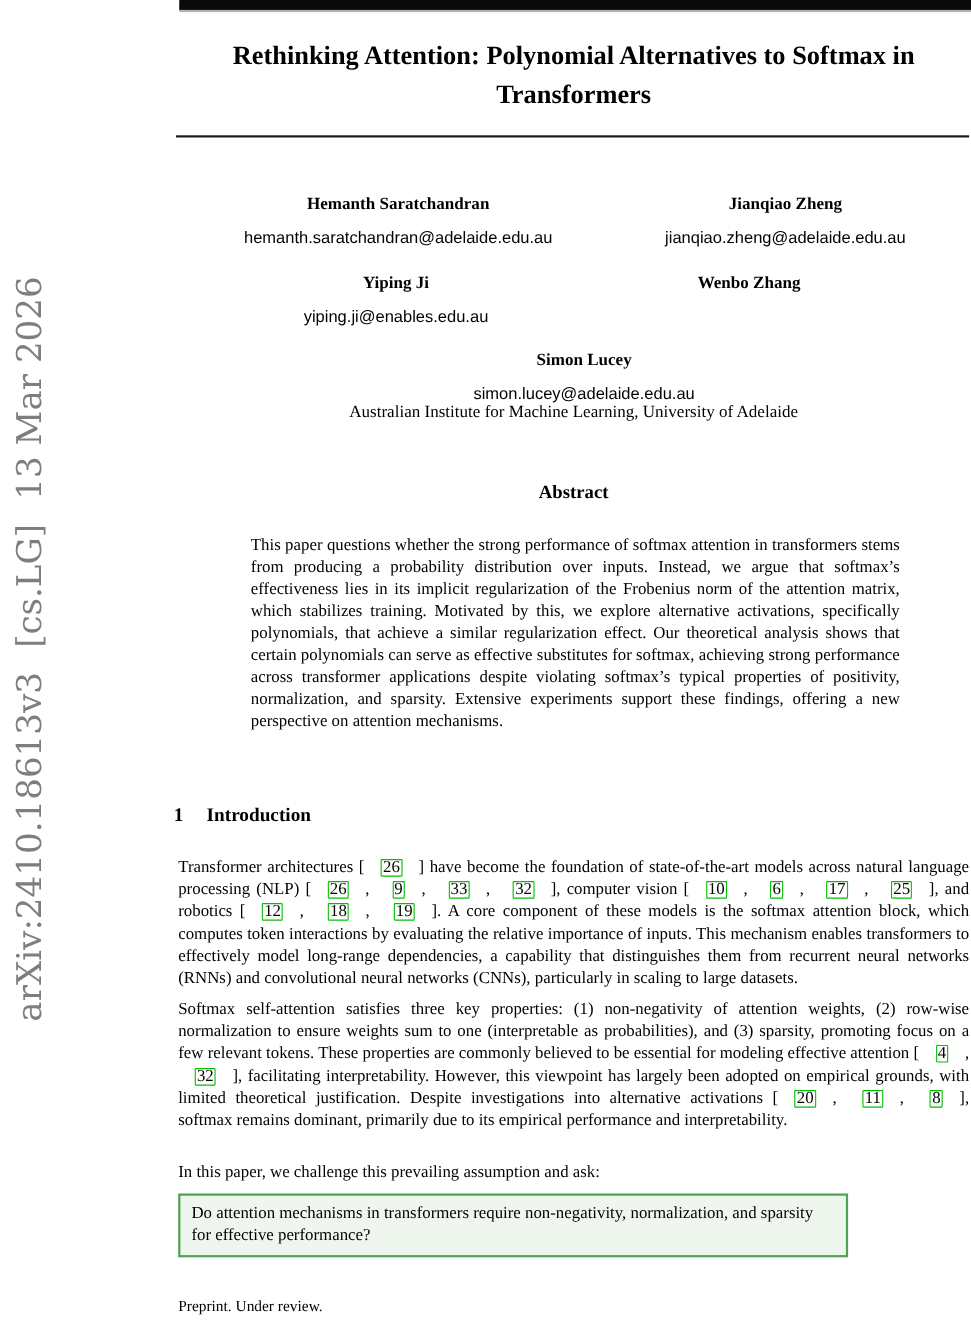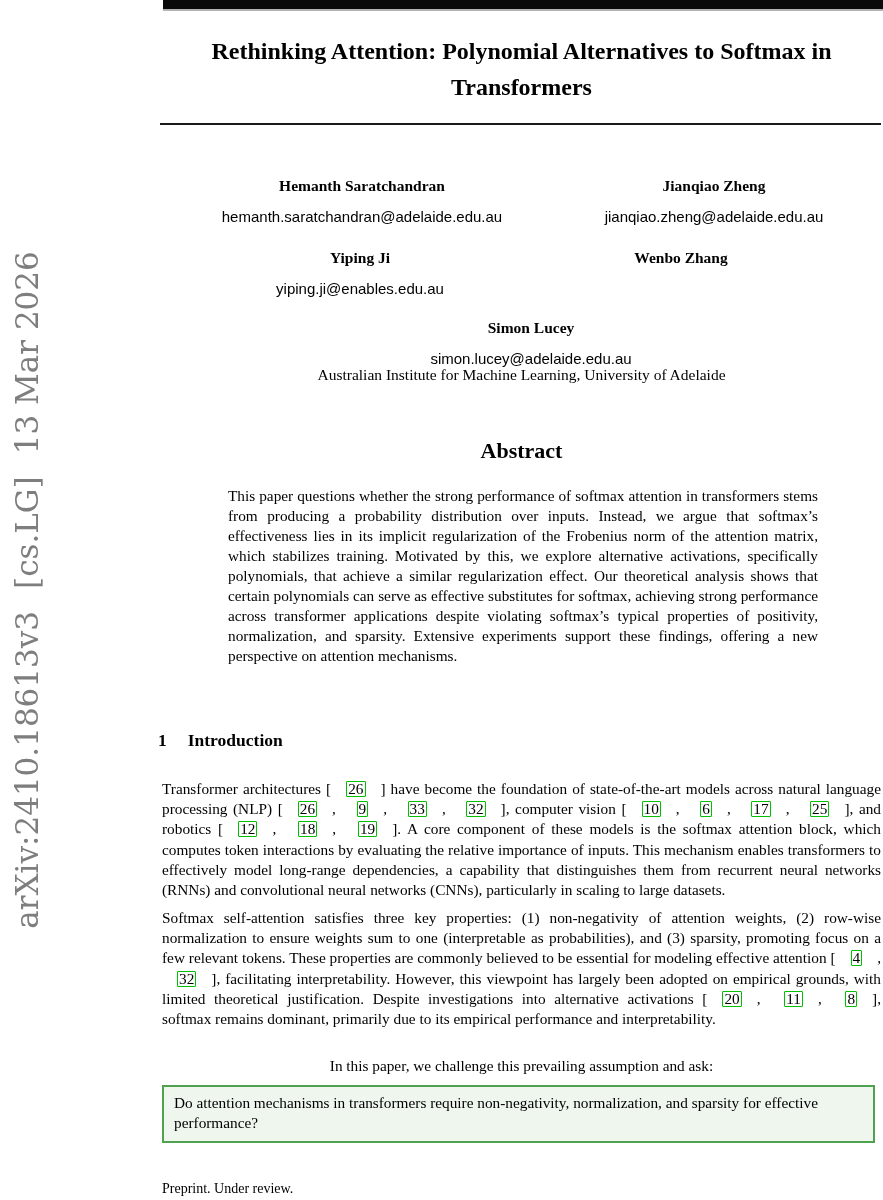--- a/index.html
+++ b/index.html
@@ -90,21 +90,21 @@
     text-align: center;
     font-size: 15.5px;
   }
 
   .abstract-heading {
     position: absolute;
     top: 438px;
     left: 162px;
     width: 719px;
     text-align: center;
-    font-size: 22px;
+    font-size: 17px;
     font-weight: bold;
   }
   .abstract-body {
     position: absolute;
     top: 486px;
     left: 228px;
     width: 590px;
     font-size: 15.3px;
     line-height: 20px;
     text-align: justify;
@@ -123,36 +123,36 @@
     position: absolute;
     left: 162px;
     width: 719px;
     font-size: 15.3px;
     line-height: 20.2px;
     text-align: justify;
     margin: 0;
   }
   .para-1 { top: 779px; }
   .para-2 { top: 908px; }
-  .para-3 { top: 1056px; text-align: center; }
+  .para-3 { top: 1056px; text-align: left; }
 
   .cite {
     display: inline-block;
     border: 1px solid var(--citation-green, #00c000);
     line-height: 14px;
     padding: 0 1px;
     margin: 0 15px;
     border-radius: 1px;
   }
 
   .question-box {
     position: absolute;
     top: 1085px;
     left: 162px;
-    width: 713px;
+    width: 609px;
     box-sizing: border-box;
     border: 2px solid var(--question-border-green, #4fa24f);
     background: var(--question-bg-green, #eef6ee);
     padding: 6px 22px 8px 10px;
     font-size: 15.3px;
     line-height: 20.2px;
   }
 
   .footer-note {
     position: absolute;

